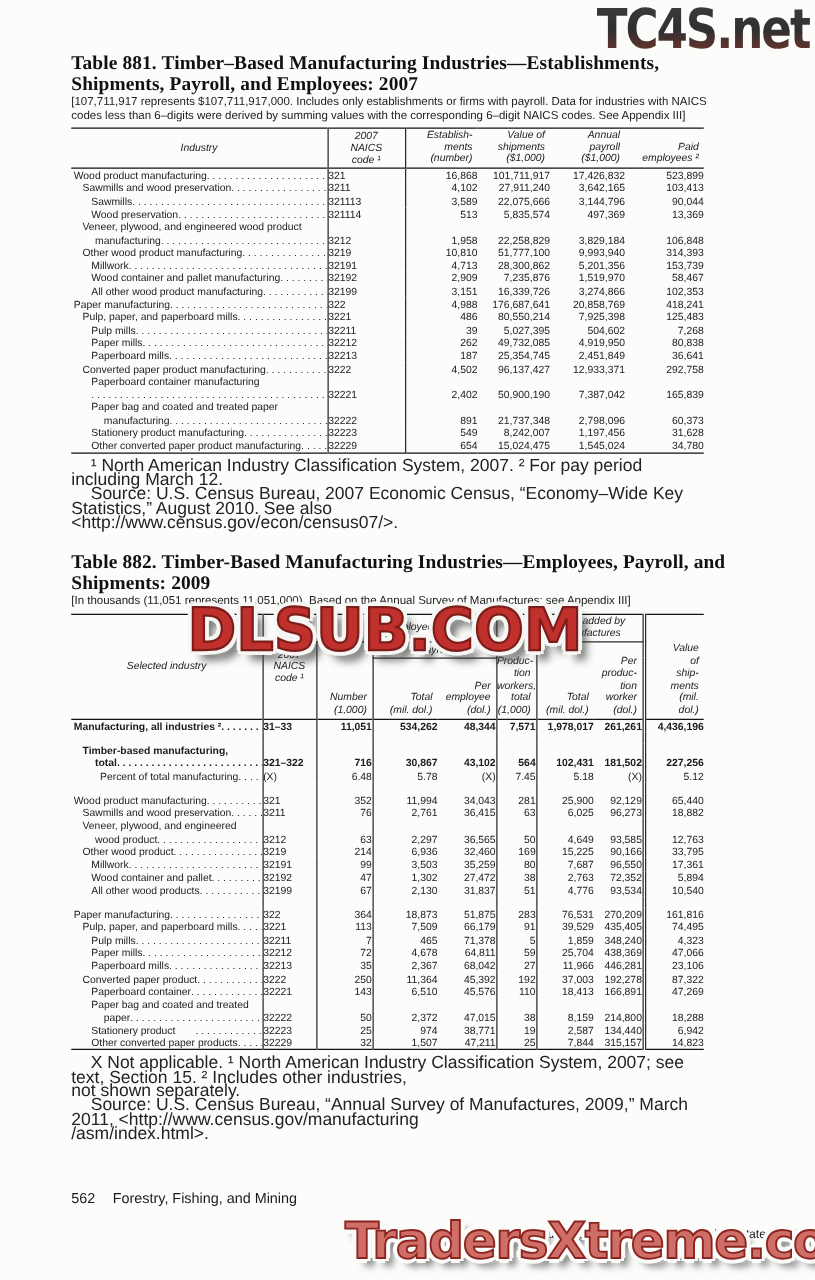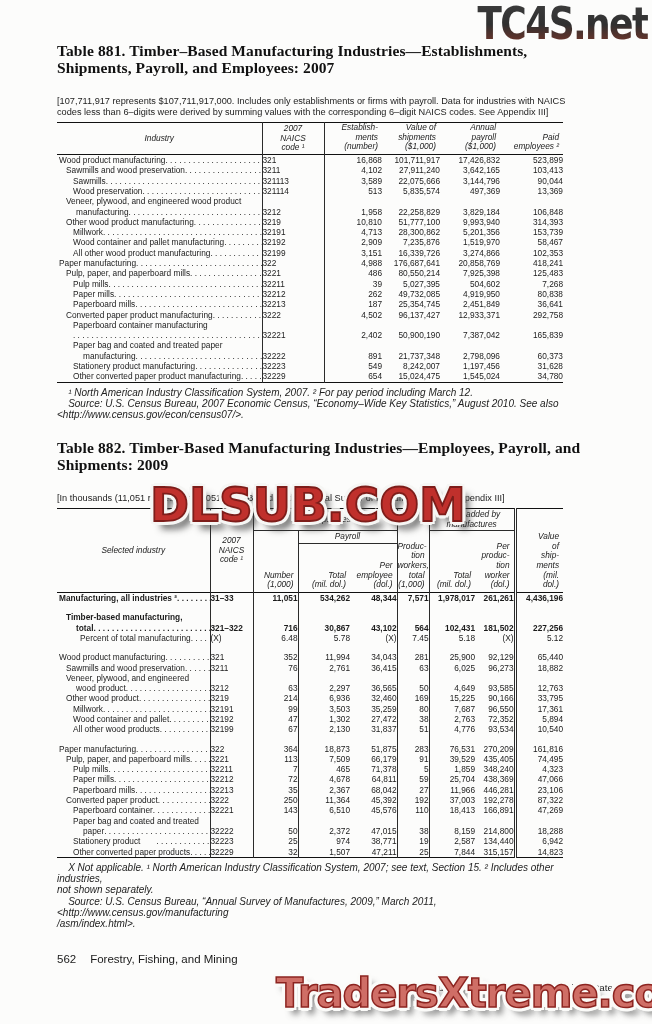--- a/index.html
+++ b/index.html
@@ -11,26 +11,26 @@
     padding-top:42px;
   }
   
   .tbl-title{
     margin-left:57px;width:545px;
     font-family:"Liberation Serif","DejaVu Serif",serif;
     font-weight:bold;font-size:15.5px;line-height:17px;
     white-space:pre-line;letter-spacing:.1px;color:#111;
   }
   .headnote{
-    margin-left:57px;margin-top:20px;width:512px;
+    margin-left:57px;margin-top:0;width:512px;
     font-size:9.2px;line-height:10.5px;color:#222;
   }
   .footnotes{
     margin-left:57px;margin-top:4px;width:512px;
-    font-size:10px;line-height:11.3px;color:#222;white-space:pre-wrap;font-style:italic;
+    font-size:14px;line-height:11.3px;color:#222;white-space:pre-wrap;
   }
   .gap18{height:18px;}
   
   table.tbl{
     border-collapse:collapse;table-layout:fixed;width:506px;margin-left:57px;
     margin-top:5px;font-size:8.3px;color:#1b1b1b;
     border-top:1.6px solid #111;border-bottom:1.6px solid #111;
   }
   .tbl thead{border-bottom:1.7px solid #111;}
   .tbl tbody tr:first-child td{border-top:1.7px solid #111;}

